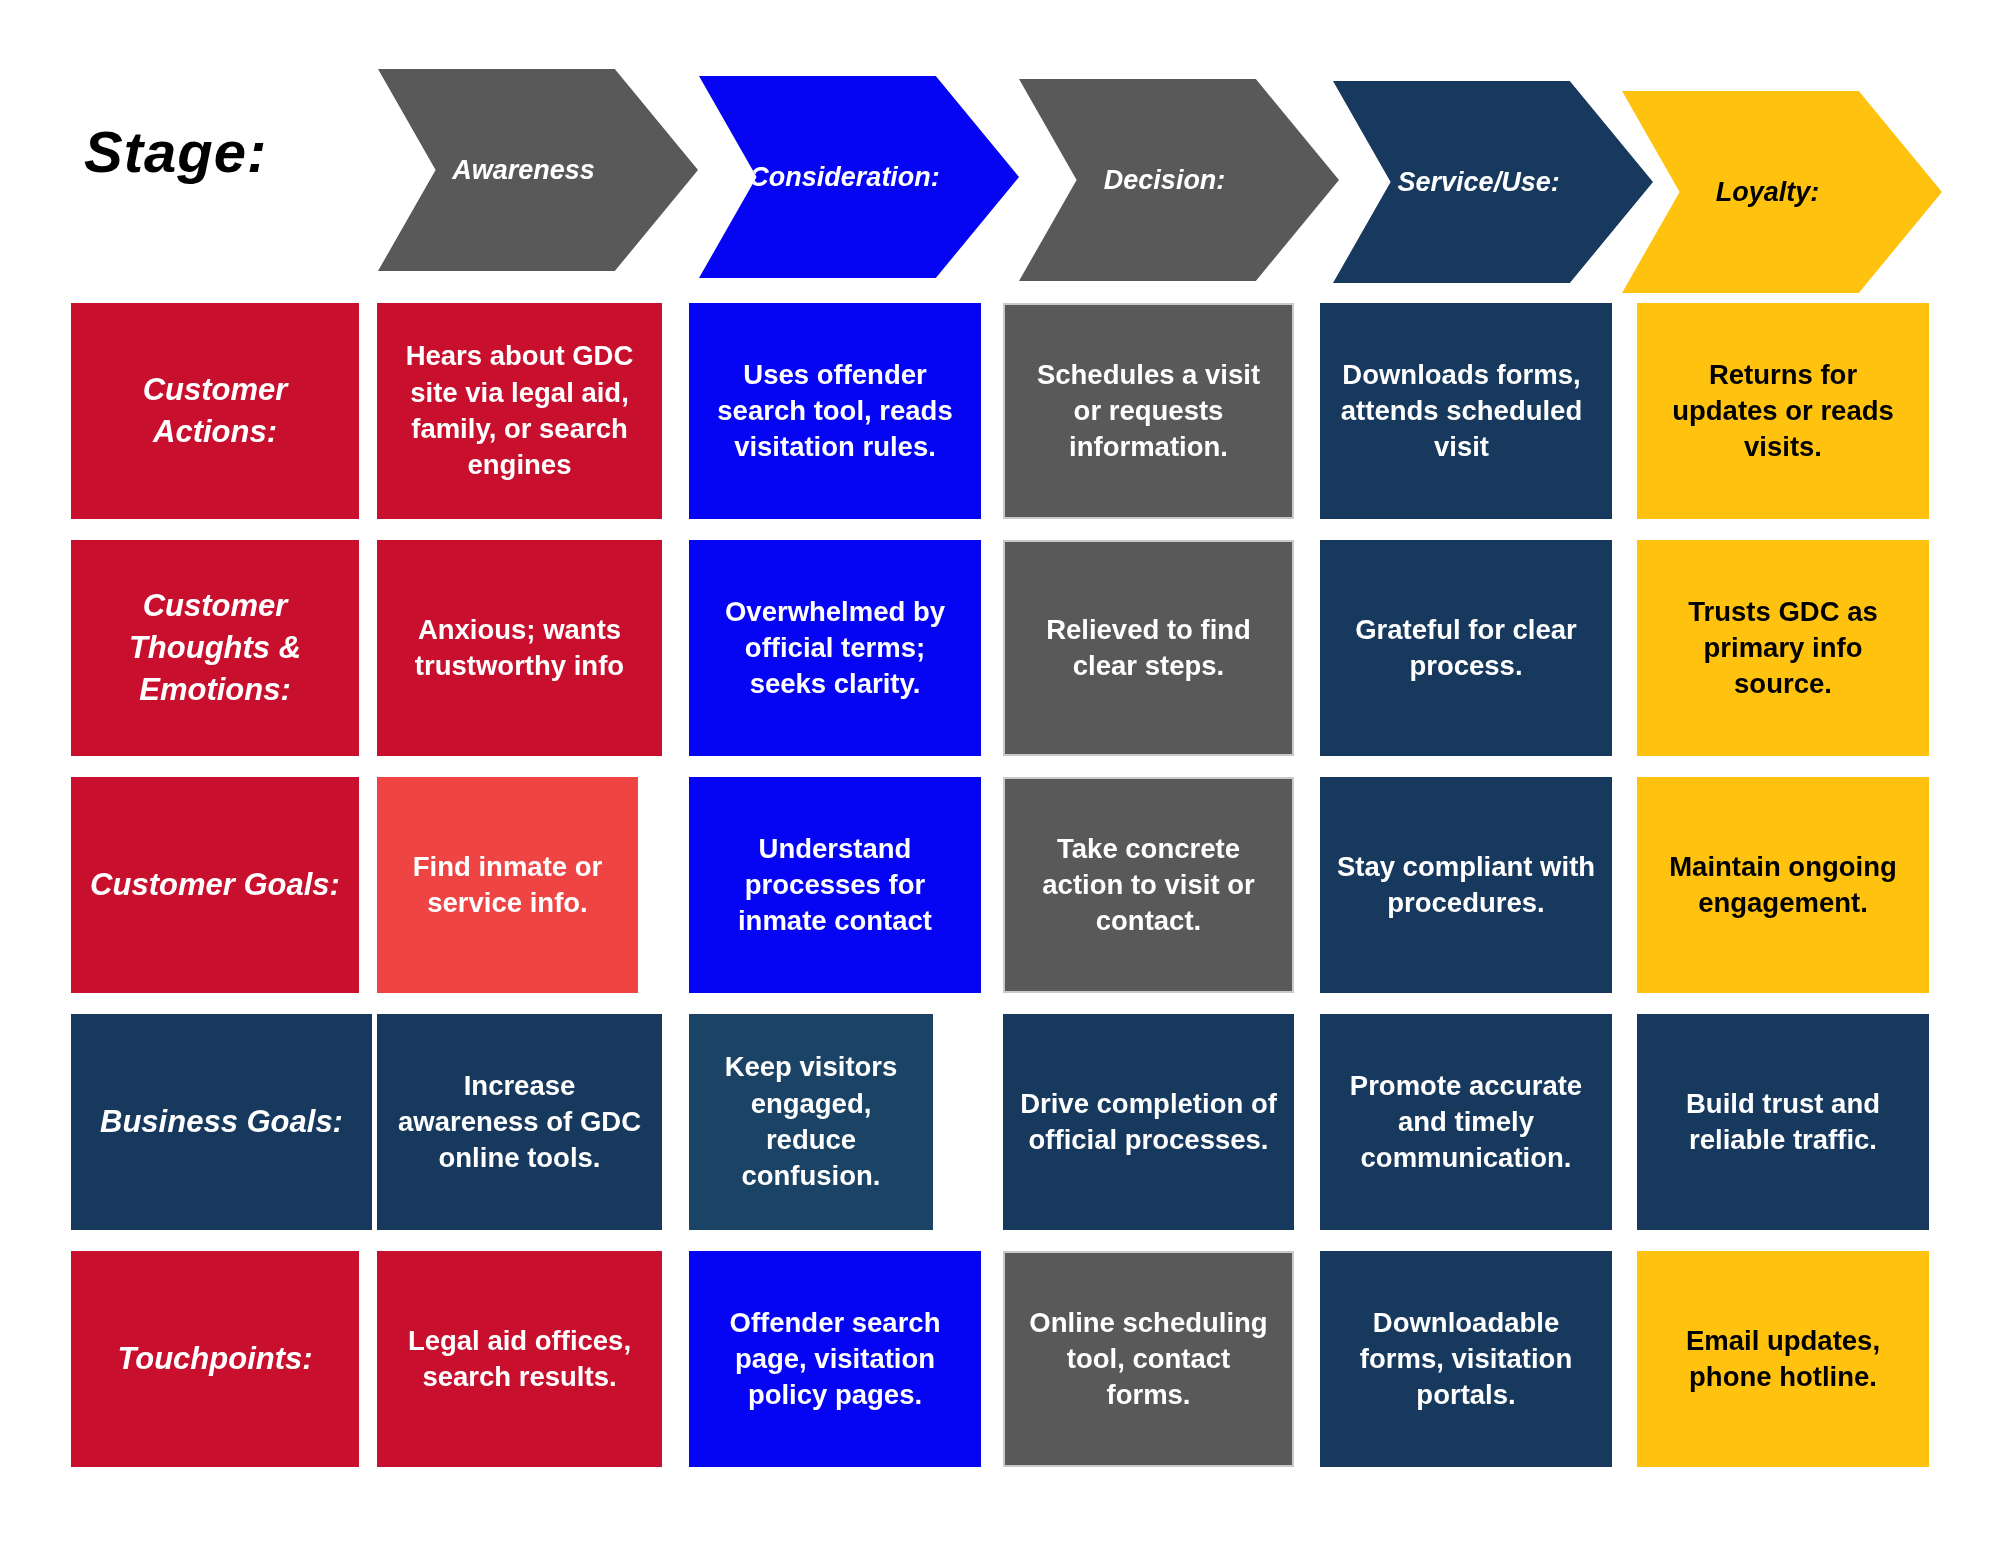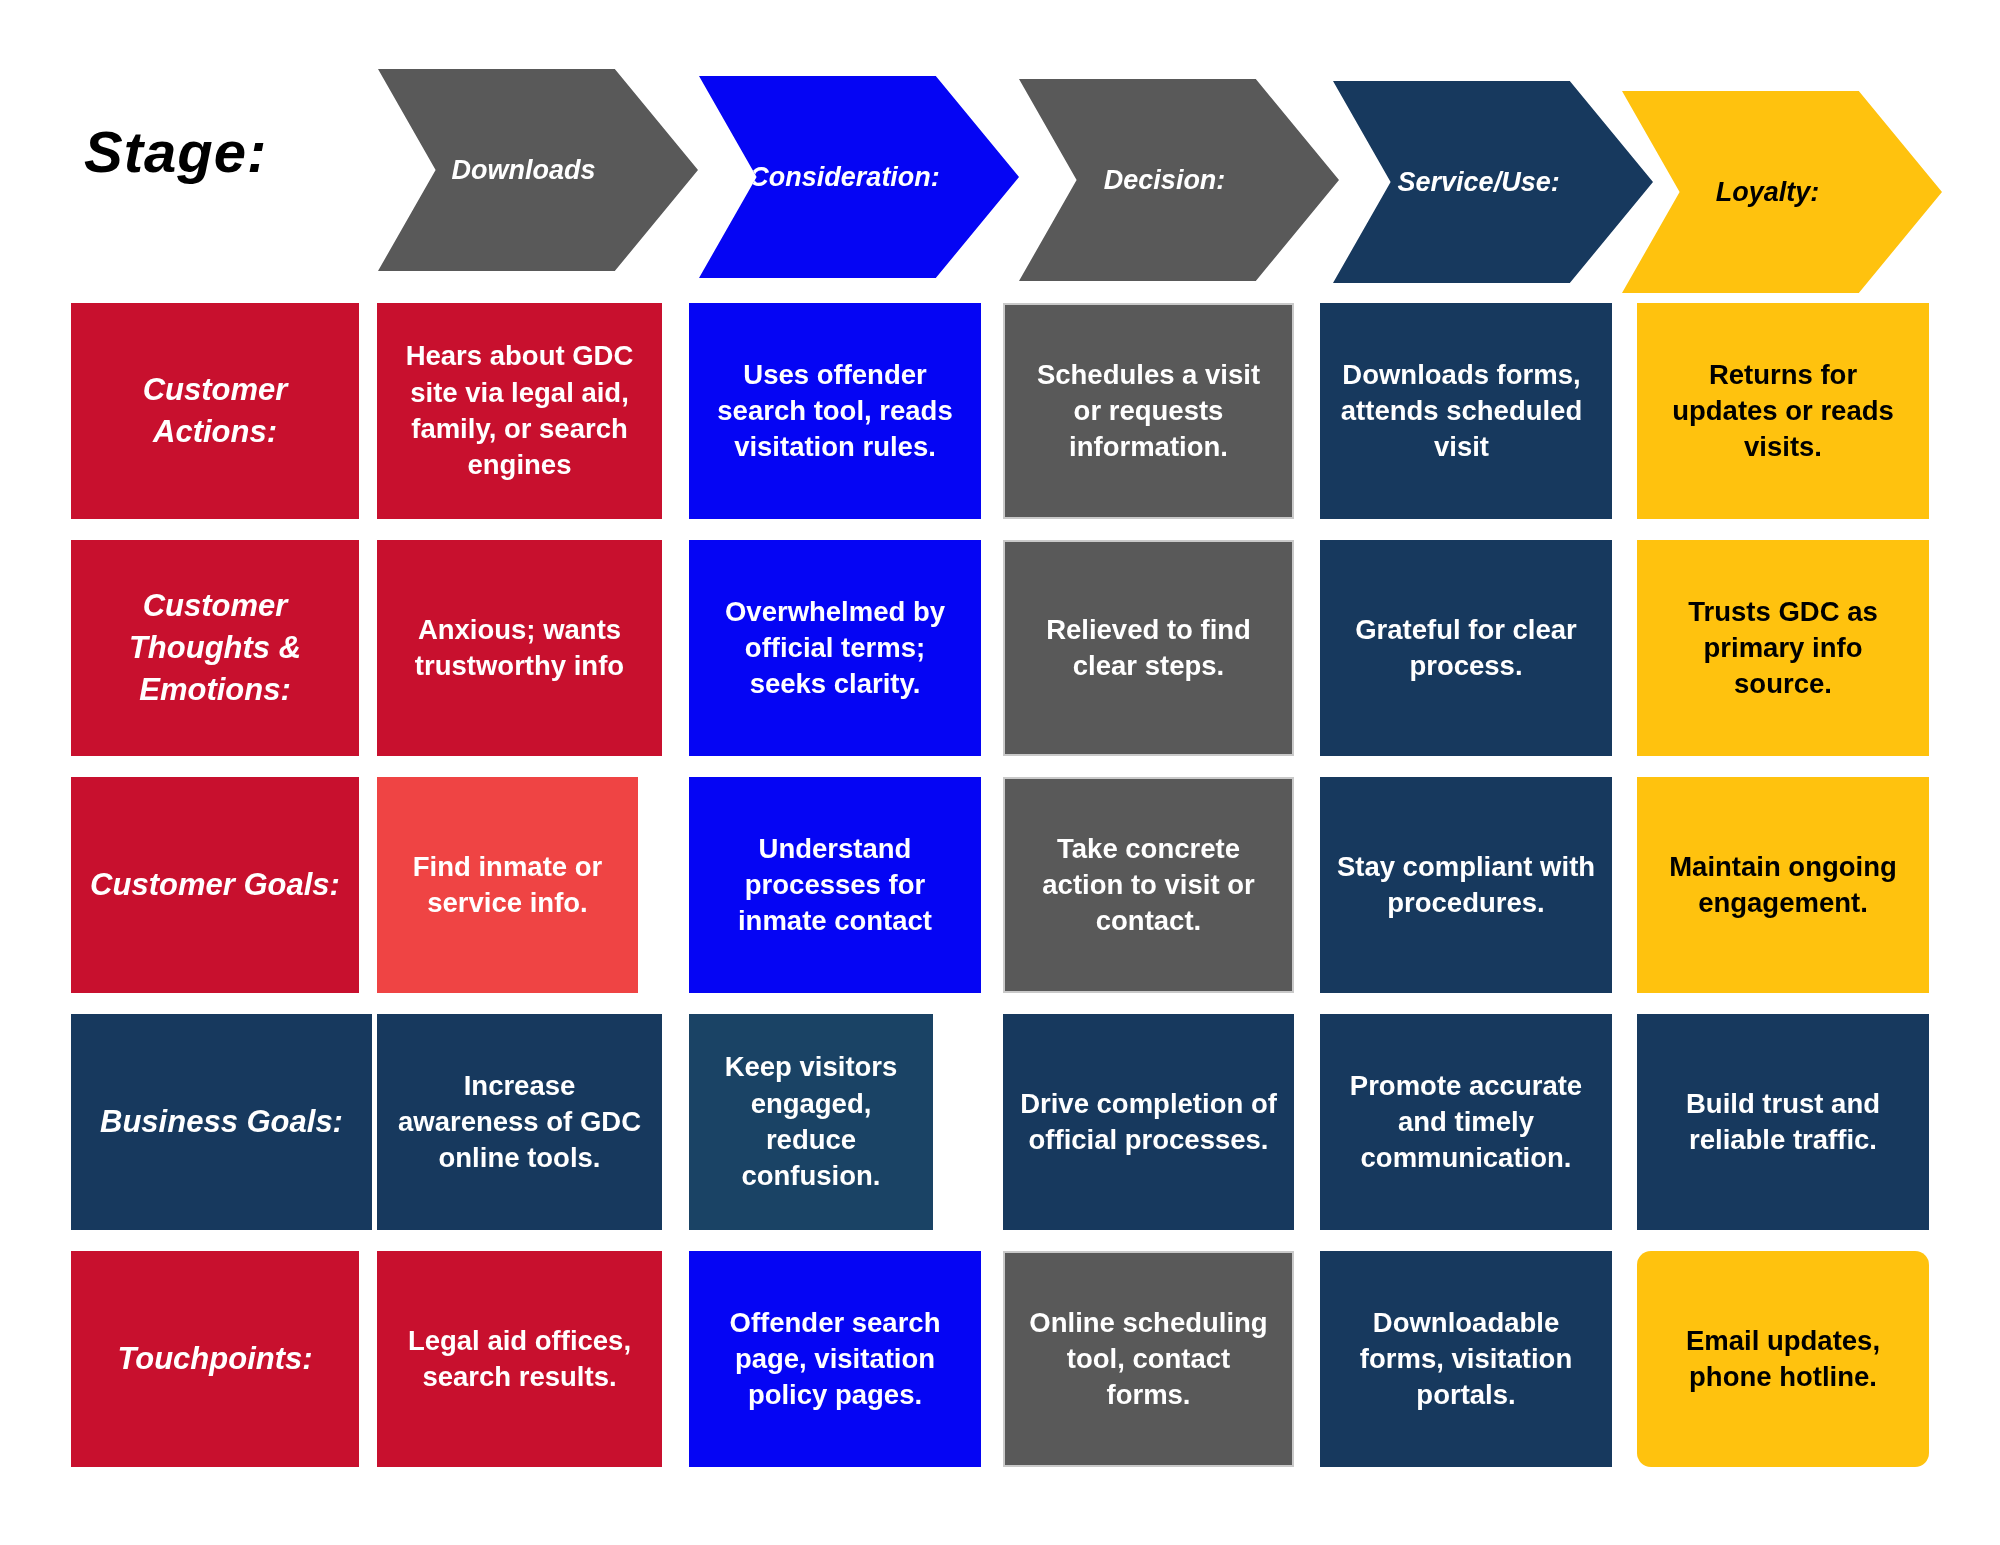--- a/index.html
+++ b/index.html
@@ -35,21 +35,21 @@
   .cell.bordered{border:2px solid #C9C9C9;}
   .label-cell{font-style:italic;font-size:31px;line-height:1.35;}
 </style>
 </head>
 <body>
 
 <div id="page">
   <div class="stage-heading">Stage:</div>
   <div id="arrow-band">
       <div class="arrow" style="left: 378px; top: 69px; background: rgb(89, 89, 89);">
-        <span class="arrow-label">Downloads</span>
+        <span class="arrow-label">Awareness</span>
       </div>
       <div class="arrow" style="left: 699px; top: 76px; background: rgb(5, 5, 244);">
         <span class="arrow-label">Consideration:</span>
       </div>
       <div class="arrow" style="left: 1019px; top: 79px; background: rgb(89, 89, 89);">
         <span class="arrow-label">Decision:</span>
       </div>
       <div class="arrow" style="left: 1333px; top: 81px; background: rgb(23, 57, 94);">
         <span class="arrow-label">Service/Use:</span>
       </div>
@@ -138,17 +138,17 @@
       </div>
       <div class="cell" style="left: 689px; width: 292px; top: 1251px; background: rgb(5, 5, 244);">
         <span>Offender search page, visitation policy pages.</span>
       </div>
       <div class="cell bordered" style="left: 1003px; width: 291px; top: 1251px; background: rgb(89, 89, 89);">
         <span>Online scheduling tool, contact forms.</span>
       </div>
       <div class="cell" style="left: 1320px; width: 292px; top: 1251px; background: rgb(23, 57, 94);">
         <span>Downloadable forms, visitation portals.</span>
       </div>
-      <div class="cell dark-text" style="left: 1637px; width: 292px; top: 1251px; background: rgb(255, 194, 14); border-radius: 14px;">
+      <div class="cell dark-text" style="left: 1637px; width: 292px; top: 1251px; background: rgb(255, 194, 14);">
         <span>Email updates, phone hotline.</span>
       </div>
     </div>
 </div>
 
 </body></html>

